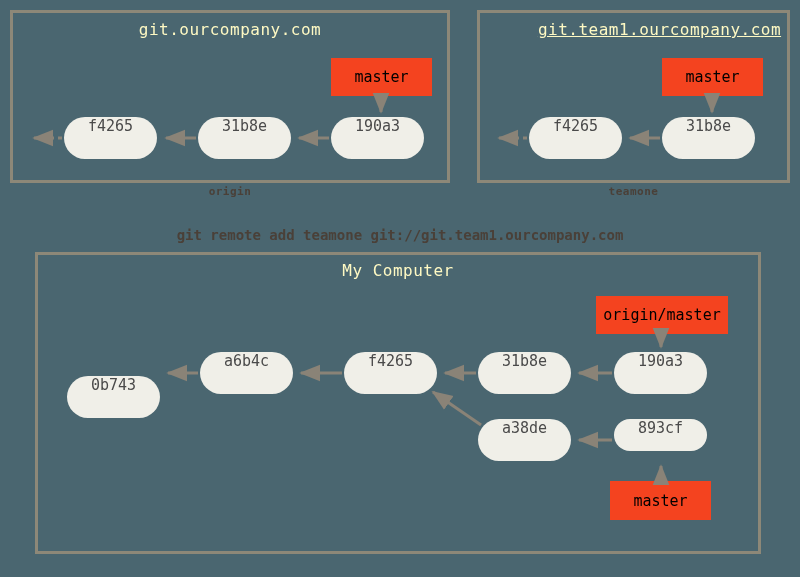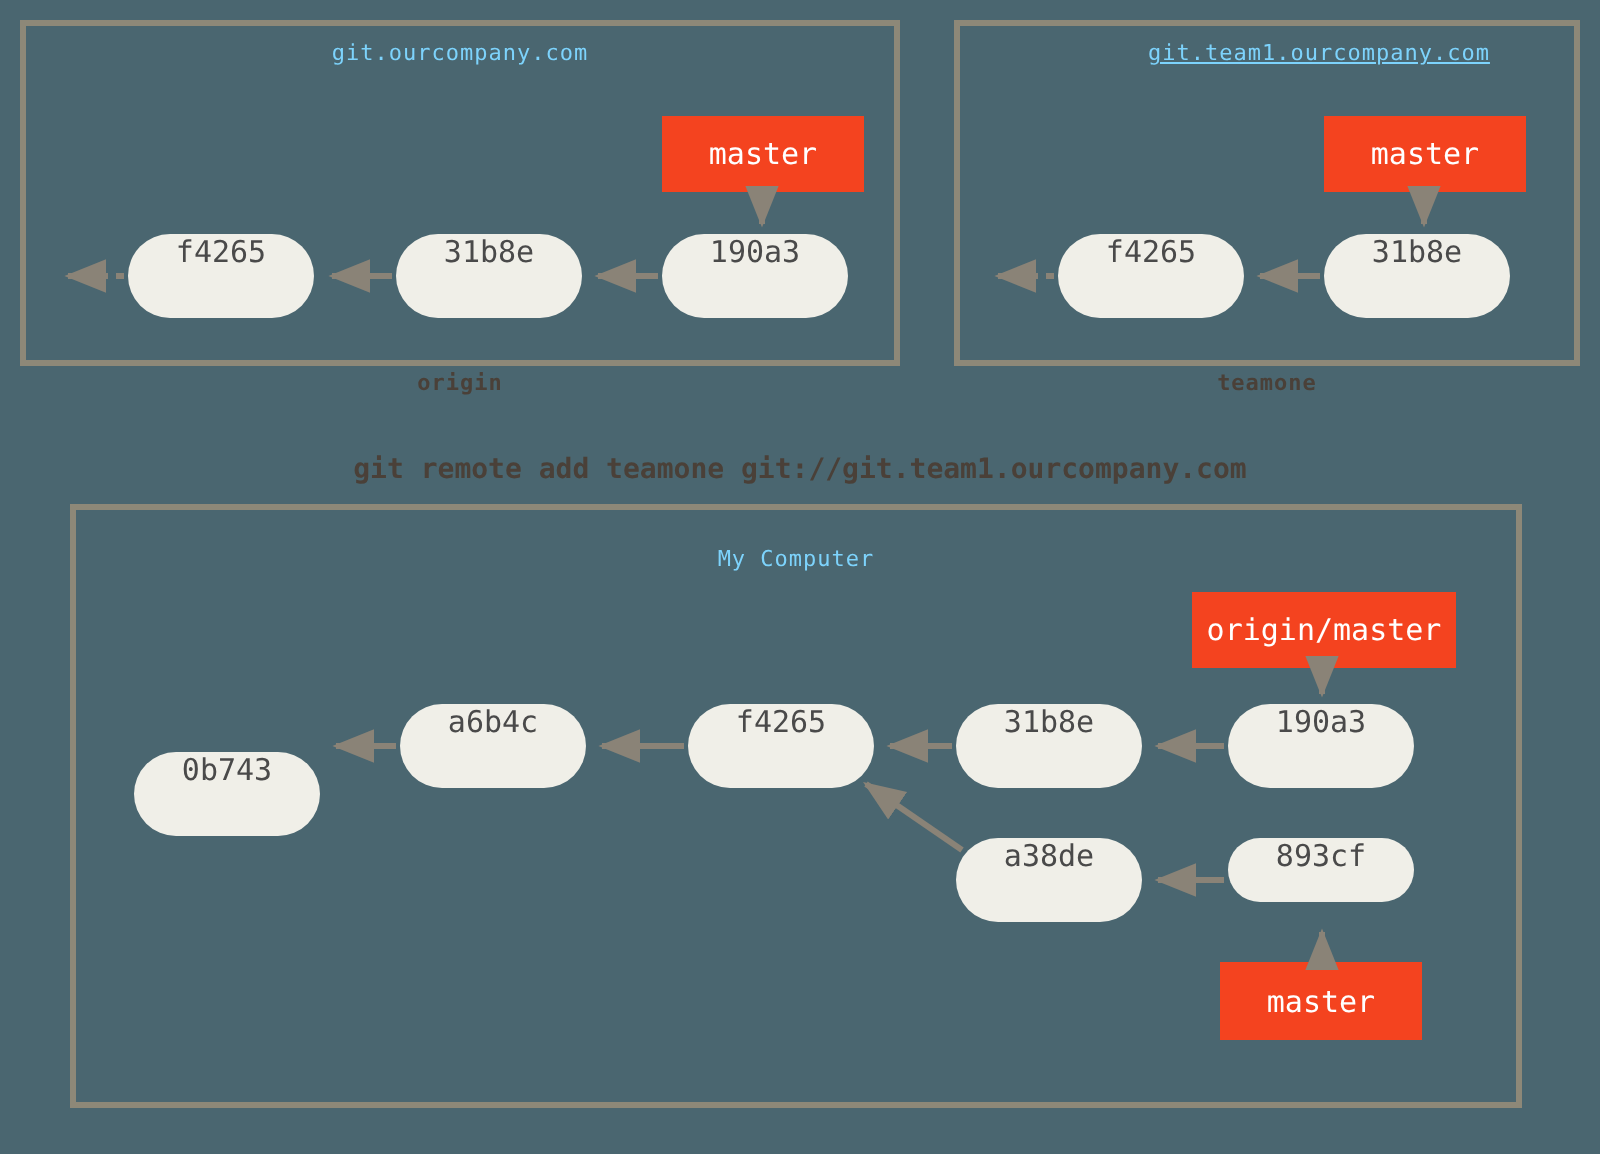--- a/index.html
+++ b/index.html
@@ -25,22 +25,22 @@
     position: absolute;
     border: 3px solid #8d8878;
     box-sizing: border-box;
     background: transparent;
   }
   .box-title {
     position: absolute;
     width: 100%;
     text-align: center;
     font-family: "DejaVu Sans Mono", "Liberation Mono", monospace;
-    font-size: 11px;
-    color: #7dd3fc;
+    font-size: 16px;
+    color: #fef9c3;
     letter-spacing: 0.5px;
     white-space: nowrap;
   }
   .box-caption {
     position: absolute;
     width: 100%;
     text-align: center;
     font-family: "DejaVu Sans Mono", "Liberation Mono", monospace;
     font-size: 11px;
     font-weight: bold;
@@ -61,21 +61,21 @@
     letter-spacing: 0px;
   }
   .ref-box {
     position: absolute;
     background: #f4431f;
     display: flex;
     align-items: center;
     justify-content: center;
     font-family: "DejaVu Sans Mono", "Liberation Mono", monospace;
     font-size: 15px;
-    color: #ffffff;
+    color: #000000;
     box-sizing: border-box;
   }
   .cmd-line {
     position: absolute;
     width: 100%;
     text-align: center;
     font-family: "DejaVu Sans Mono", "Liberation Mono", monospace;
     font-size: 14px;
     font-weight: bold;
     color: #4a4038;
@@ -125,21 +125,21 @@
 
   <div class="ref-box" style="left:662px; top:58px; width:101px; height:38px;">
     <span>master</span>
   </div>
 
   <div class="box-caption" style="left:477px; top:185px; width:313px;">teamone</div>
 
   <div class="cmd-line" style="left:0px; top:227px; width:800px;">git remote add teamone git://git.team1.ourcompany.com</div>
 
   <div class="repo-box" style="left:35px; top:252px; width:726px; height:302px;"></div>
-  <div class="box-title" style="left:35px; top:273px; width:726px;">My Computer</div>
+  <div class="box-title" style="left:35px; top:261px; width:726px;">My Computer</div>
 
   <div class="commit-node" style="left:67px; top:352px; width:93px; height:42px;margin-top:24px;">
     <span>0b743</span>
   </div>
   <div class="commit-node" style="left:200px; top:352px; width:93px; height:42px;">
     <span>a6b4c</span>
   </div>
   <div class="commit-node" style="left:344px; top:352px; width:93px; height:42px;">
     <span>f4265</span>
   </div>

